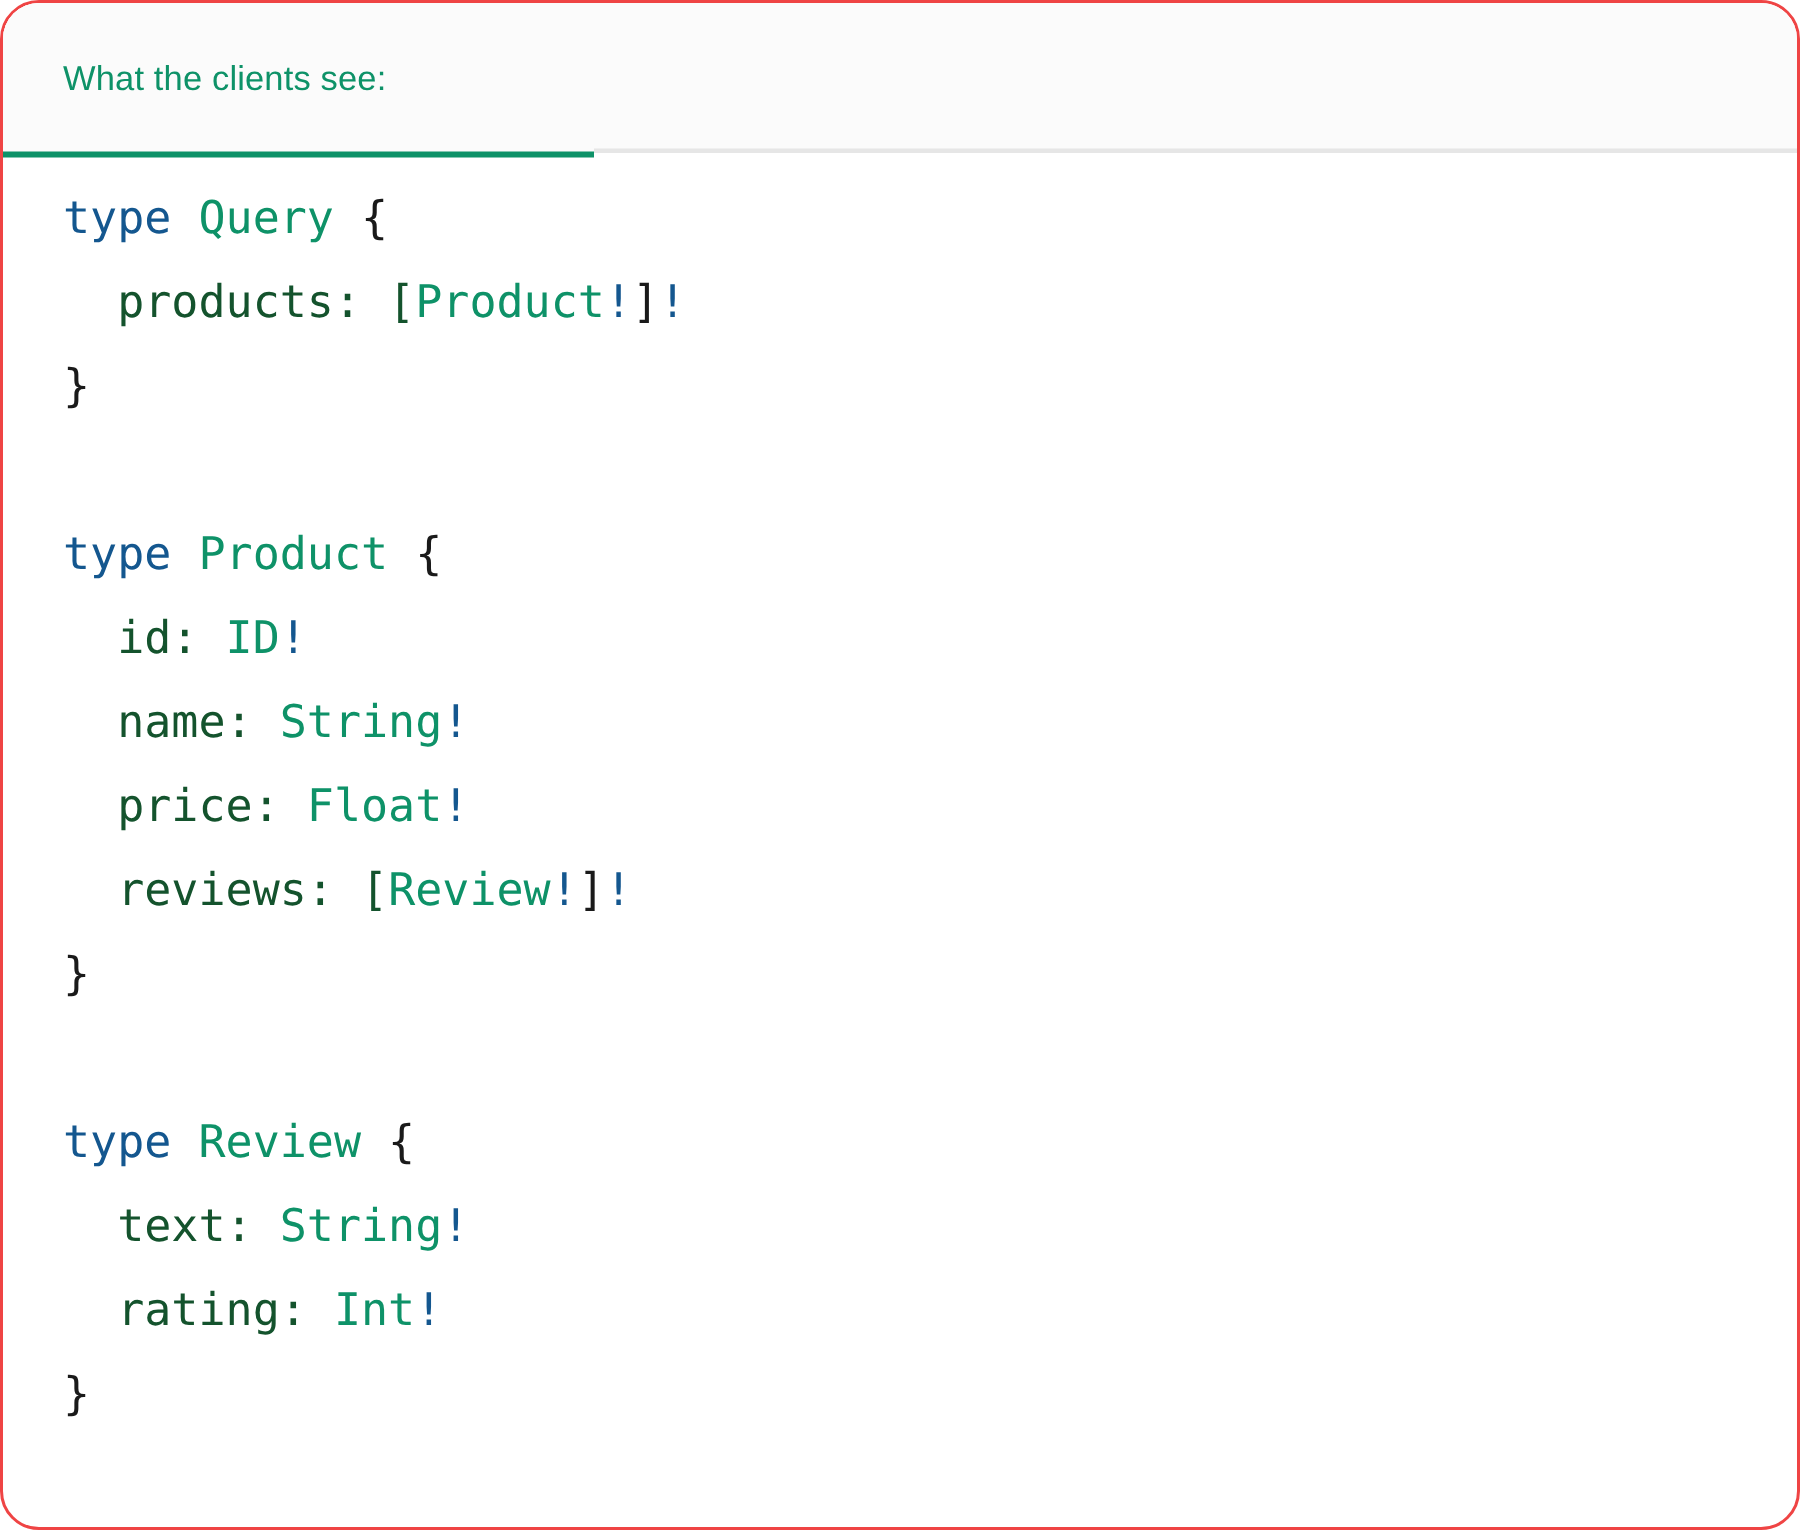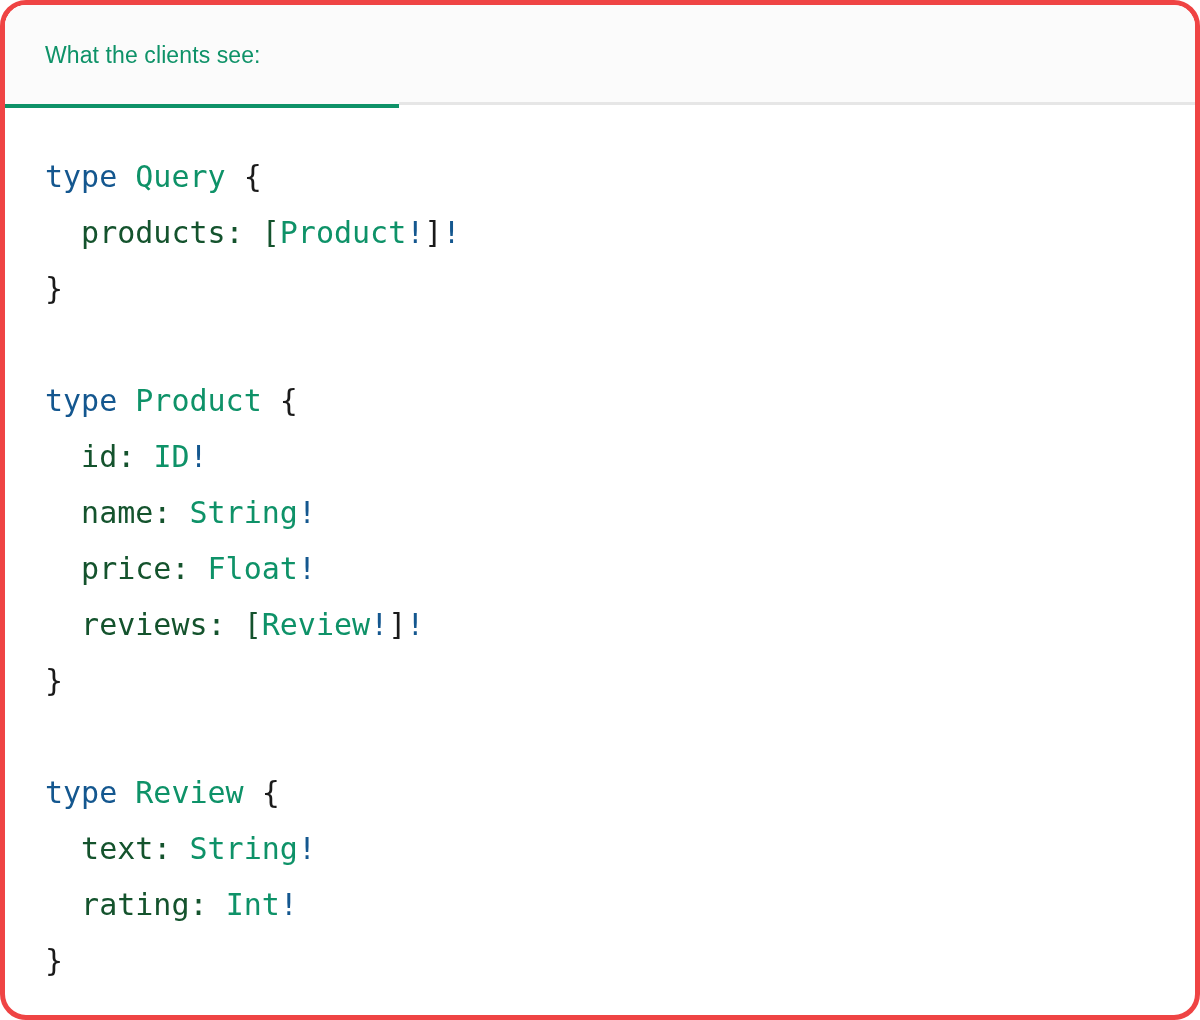--- a/index.html
+++ b/index.html
@@ -14,21 +14,21 @@
     font-family: "Liberation Sans", sans-serif;
   }
 
   
   .card {
     position: relative;
     box-sizing: border-box;
     width: 1200px;
     height: 1020px;
     background: #ffffff;
-    border: 5px solid #ef4444;
+    border: 2px solid #ef4444;
     border-radius: 26px;
     overflow: hidden;
   }
 
   
   .tabbar {
     position: relative;
     height: 100px;
     background: #fbfbfb;
     border-bottom: 3px solid #e6e6e6;
@@ -58,21 +58,21 @@
     position: absolute;
     left: 0;
     bottom: -3px;
     width: 394px;
     height: 4px;
     background: #0e9268;
   }
 
   
   .code-body {
-    padding: 44px 40px 0 40px;
+    padding: 16px 40px 0 40px;
     background: #ffffff;
     height: 729px;
     box-sizing: border-box;
   }
   .code {
     margin: 0;
     font-family: "DejaVu Sans Mono", "Liberation Mono", monospace;
     font-size: 30px;
     line-height: 56px;
     white-space: pre;

